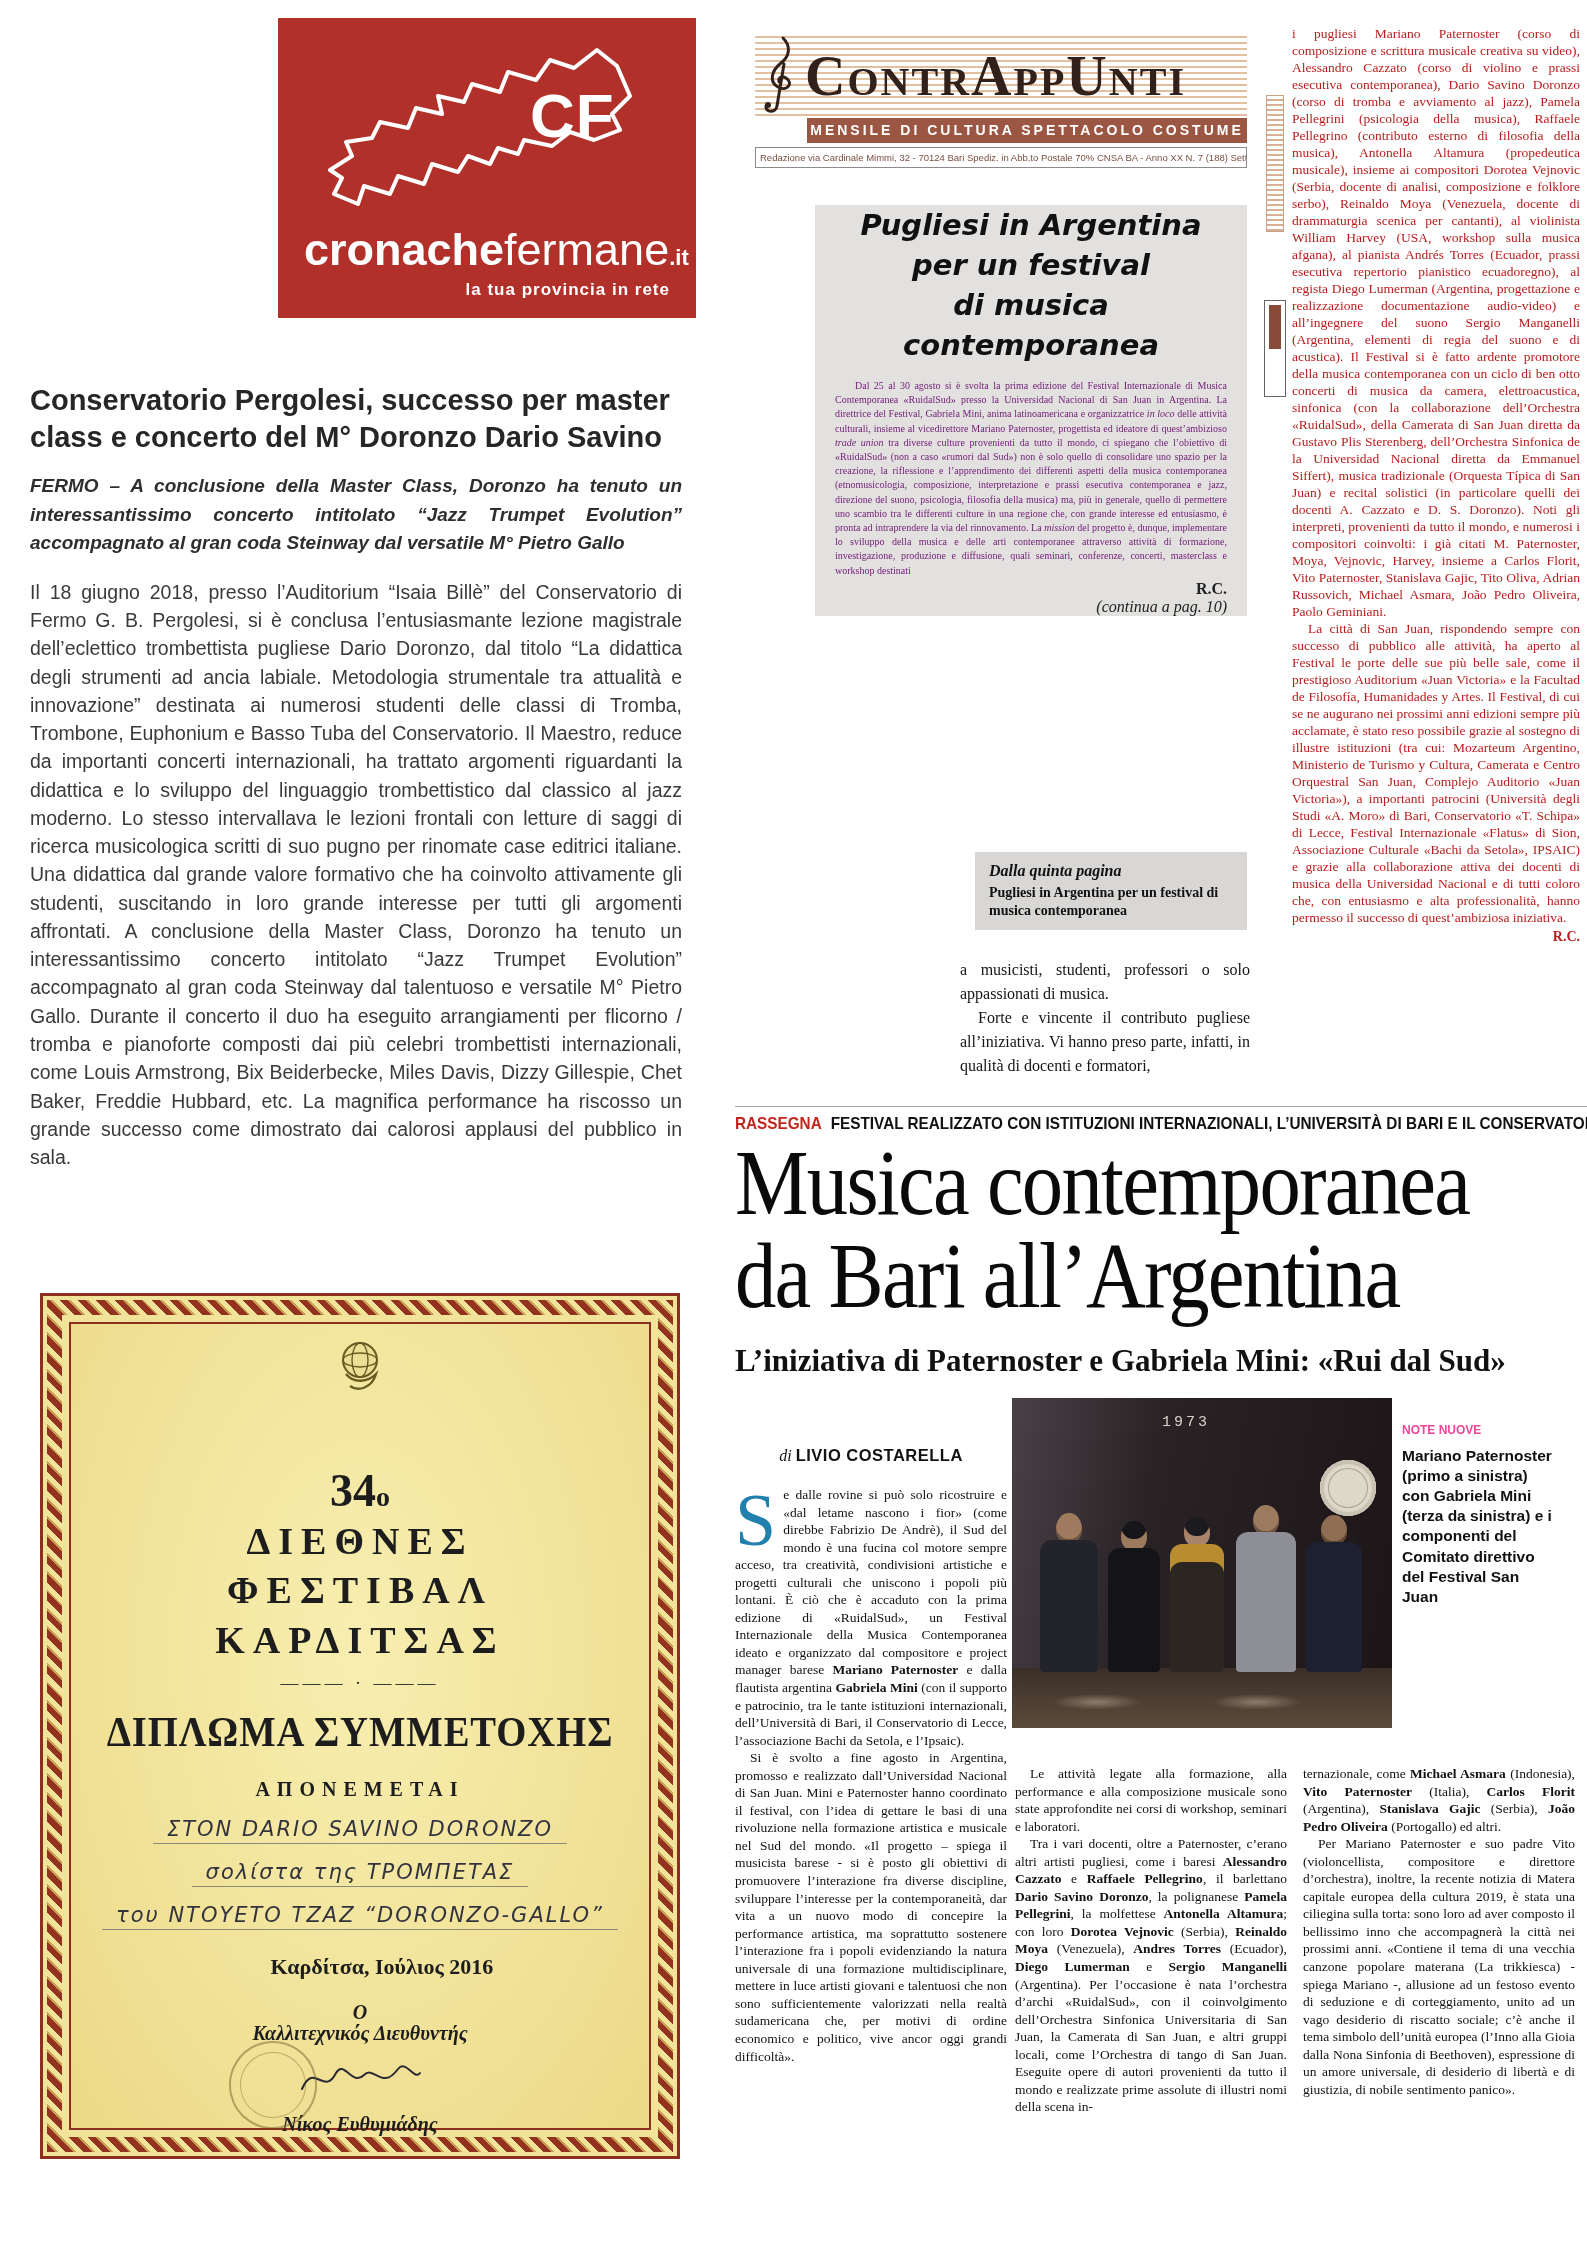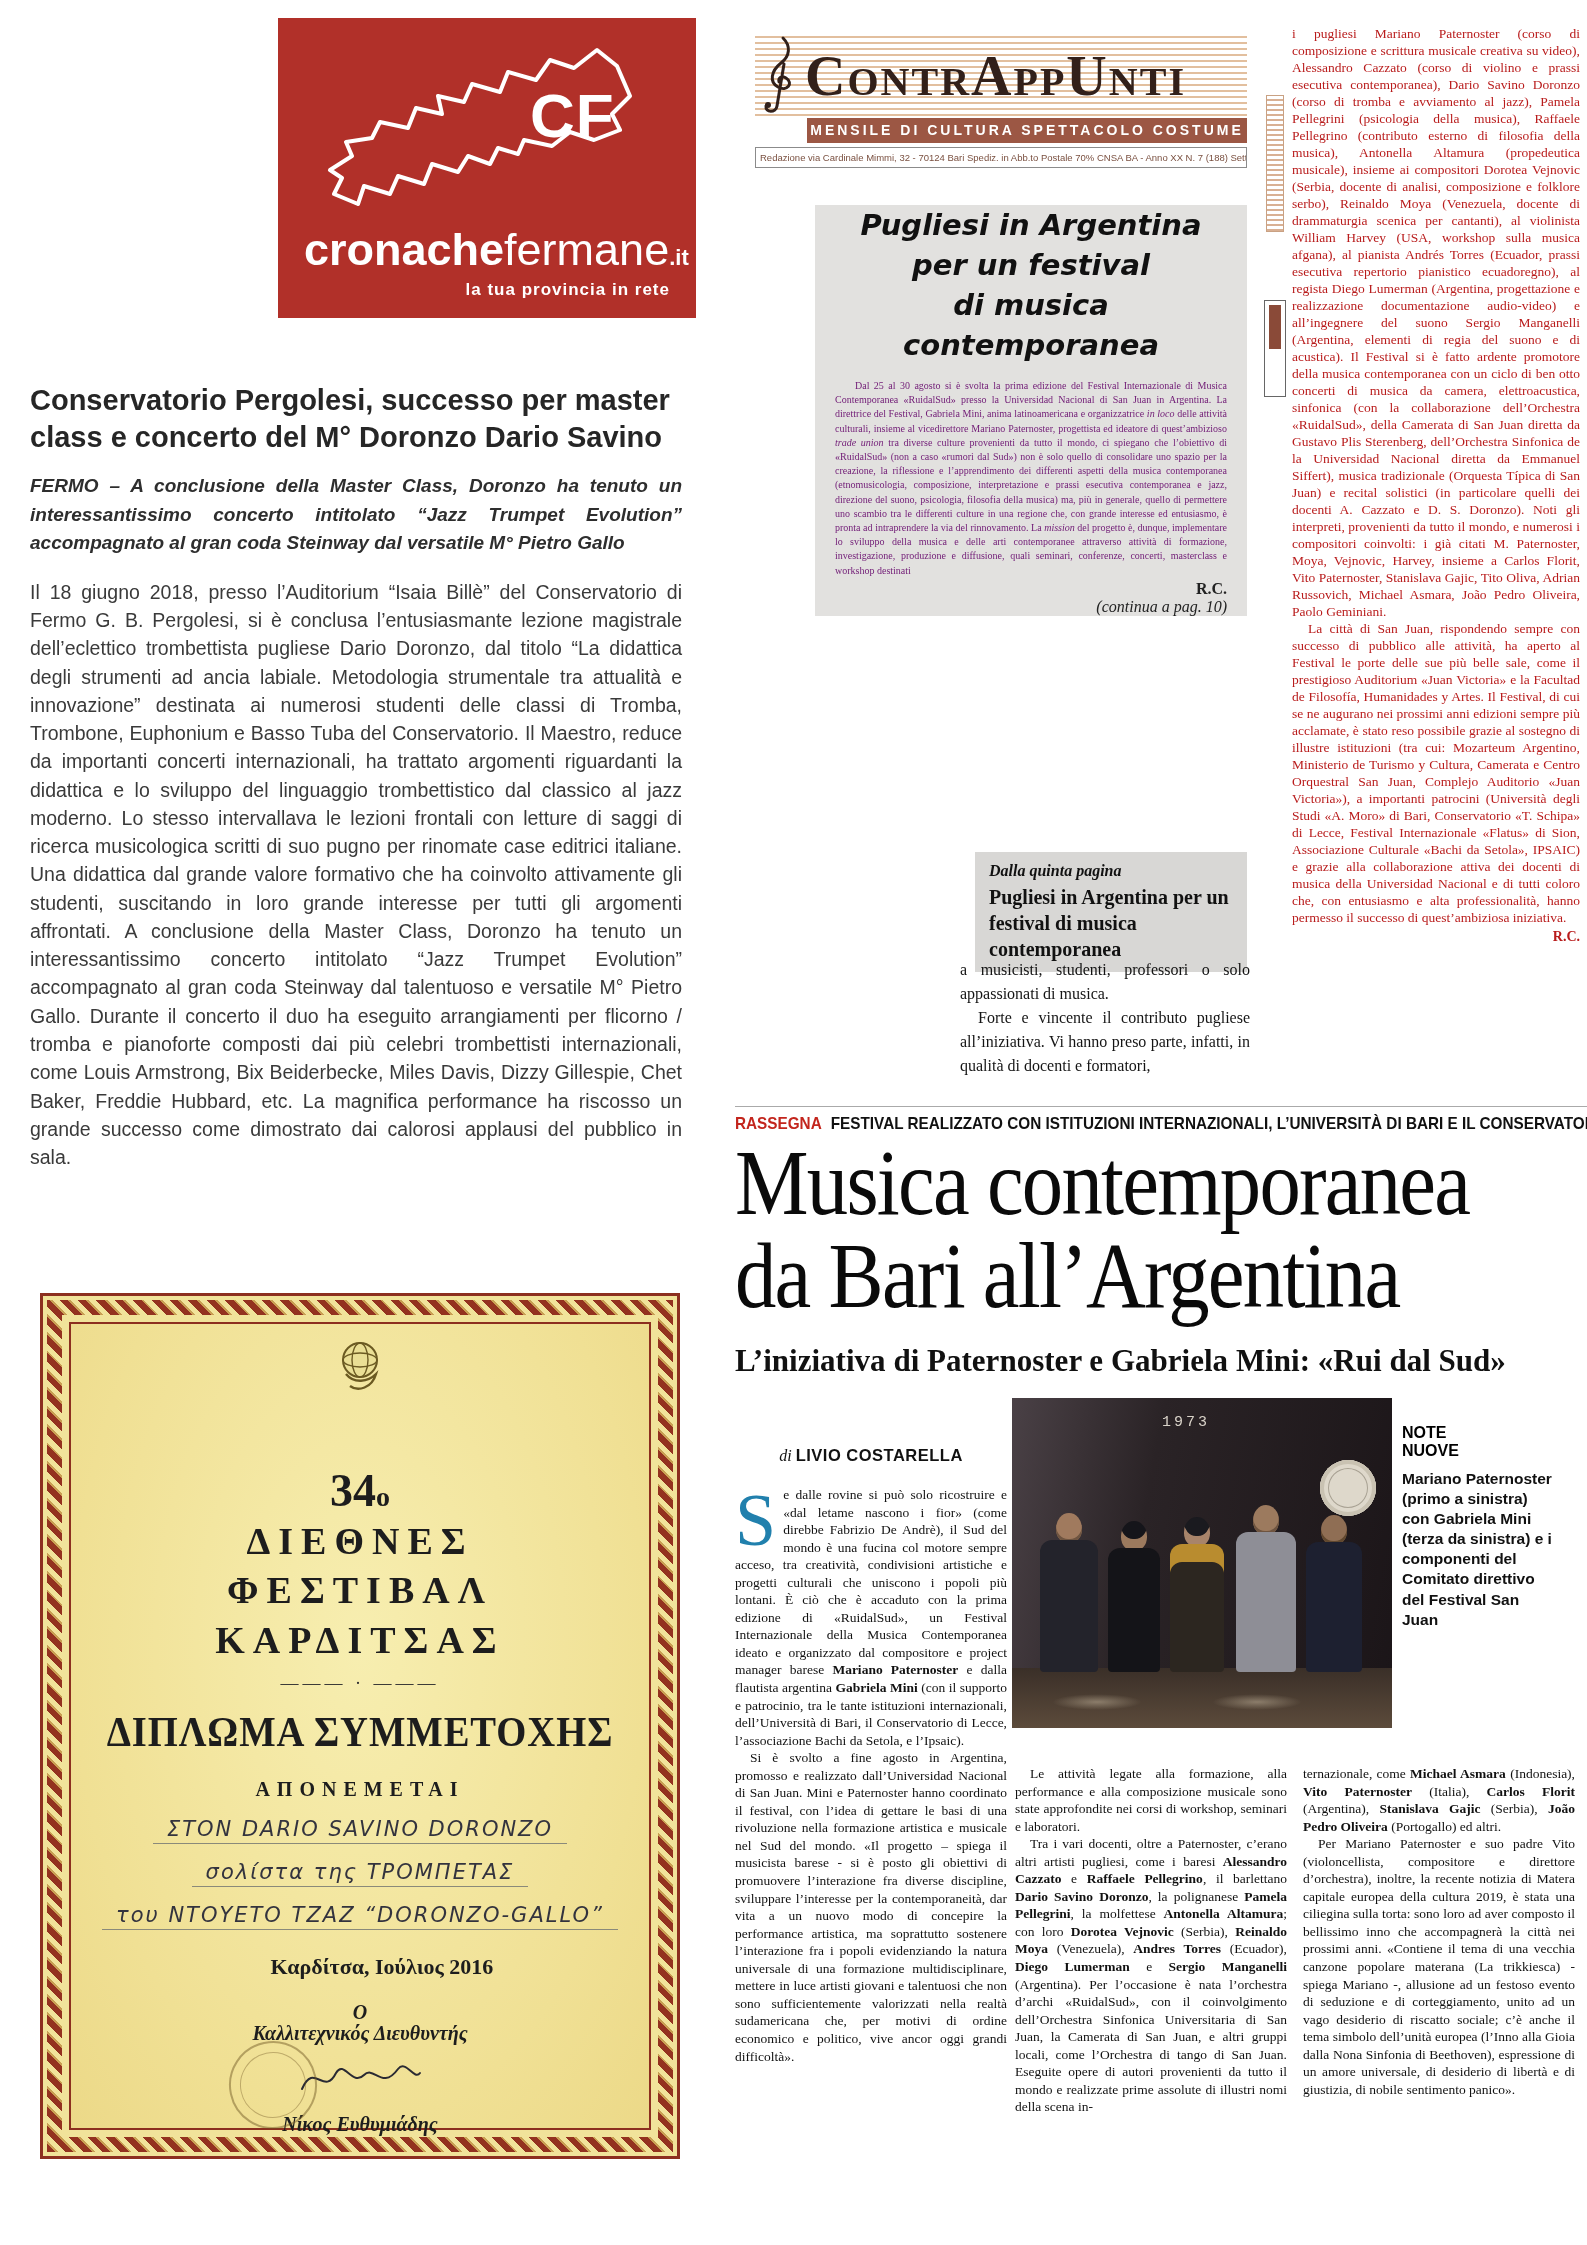--- a/index.html
+++ b/index.html
@@ -65,21 +65,21 @@
       font-size:29px;line-height:1.38;color:#111;}
   .ga-body{margin-top:14px;font-family:"Liberation Serif",serif;font-size:10px;line-height:1.42;
       text-align:justify;color:#701a75;}
   .ga-body{text-indent:20px;}
   .ga-sig{text-align:right;font-family:"Liberation Serif",serif;font-weight:bold;font-size:16px;margin-top:2px;}
   .ga-cont{text-align:right;font-family:"Liberation Serif",serif;font-style:italic;font-size:16px;}
 
   
   .quinta-box{left:975px;top:852px;width:272px;background:#d8d7d5;padding:10px 14px;box-sizing:border-box;}
   .quinta-label{font-family:"Liberation Serif",serif;font-style:italic;font-weight:bold;font-size:16px;color:#111;}
-  .quinta-title{font-family:"Liberation Serif",serif;font-weight:bold;font-size:20px;line-height:1.3;color:#111;margin-top:4px;}
+  .quinta-title{font-family:"Liberation Serif",serif;font-weight:bold;font-size:14px;line-height:1.3;color:#111;margin-top:4px;}
   .quinta-text{left:960px;top:958px;width:290px;font-family:"Liberation Serif",serif;font-size:16px;
       line-height:1.5;text-align:justify;color:#141414;}
   .quinta-text .indent{text-indent:18px;}
 
   
   .right-col{left:1292px;top:25px;width:288px;font-family:"Liberation Serif",serif;font-size:13.5px;
       line-height:1.26;text-align:justify;color:#b91c1c;}
   .right-col .indent{text-indent:16px;}
   .rc-sig{text-align:right;font-weight:bold;font-size:14px;margin-top:2px;}
   .frag-a{left:1266px;top:95px;width:16px;height:135px;background:repeating-linear-gradient(to bottom,#fff 0 3px,#d9b093 3px 5px);border:1px solid #c9a183;}
@@ -114,21 +114,21 @@
   .photo .floor{position:absolute;left:0;right:0;bottom:0;height:60px;
       background:linear-gradient(#3a2f28,#5c4b3b);}
   .photo .glow{position:absolute;width:90px;height:16px;border-radius:50%;background:radial-gradient(rgba(255,240,210,.35),transparent 70%);bottom:18px;}
   .photo .year{position:absolute;left:150px;top:16px;color:#d8d2c8;font-size:15px;letter-spacing:3px;font-family:Liberation Mono, monospace;}
   .plaque{position:absolute;right:16px;top:62px;width:56px;height:56px;border-radius:50%;background:#ded8cb;
       box-shadow:inset 0 0 0 4px #c9c2b2, inset 0 0 0 8px #ded8cb, inset 0 0 0 9px #a9a294;}
   .person{position:absolute;bottom:56px;}
   .person .head{width:26px;height:30px;border-radius:50% 50% 46% 46%;margin:0 auto;}
   .person .torso{border-radius:12px 12px 4px 4px;margin-top:-3px;}
   .photo-caption{left:1402px;top:1424px;width:178px;font-family:"Liberation Sans",sans-serif;}
-  .cap-kicker{color:#000000;font-weight:bold;font-size:16px;line-height:1.15;width:90px;}
+  .cap-kicker{color:#ec4899;font-weight:bold;font-size:12px;line-height:1.15;width:90px;}
   .cap-text{margin-top:8px;font-weight:bold;font-size:15.5px;line-height:1.3;color:#111;width:150px;}
 </style>
 </head>
 <body>
 
 <div id="page">
 
   <div class="abs logo">
     <svg class="map" width="350" height="175" viewBox="0 0 350 175">
       <path d="M285 6 L305 22 L318 52 L300 70 L308 86 L282 96 L258 88 L240 102 L212 96 L206 110 L186 104 L178 120 L156 112 L146 128 L120 120 L112 140 L86 132 L78 150 L52 142 L46 160 L22 150 L30 134 L18 126 L40 112 L34 98 L60 94 L68 78 L96 84 L104 64 L130 70 L126 52 L152 58 L160 40 L188 48 L196 28 L224 36 L238 16 L262 24 Z" fill="none" stroke="#ffffff" stroke-width="4" stroke-linejoin="round"></path>

